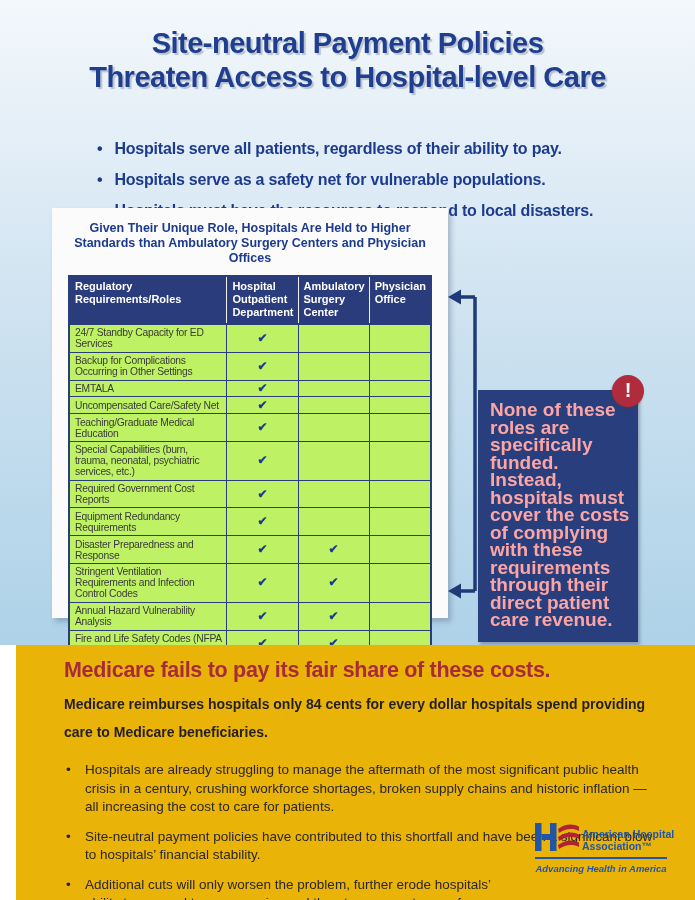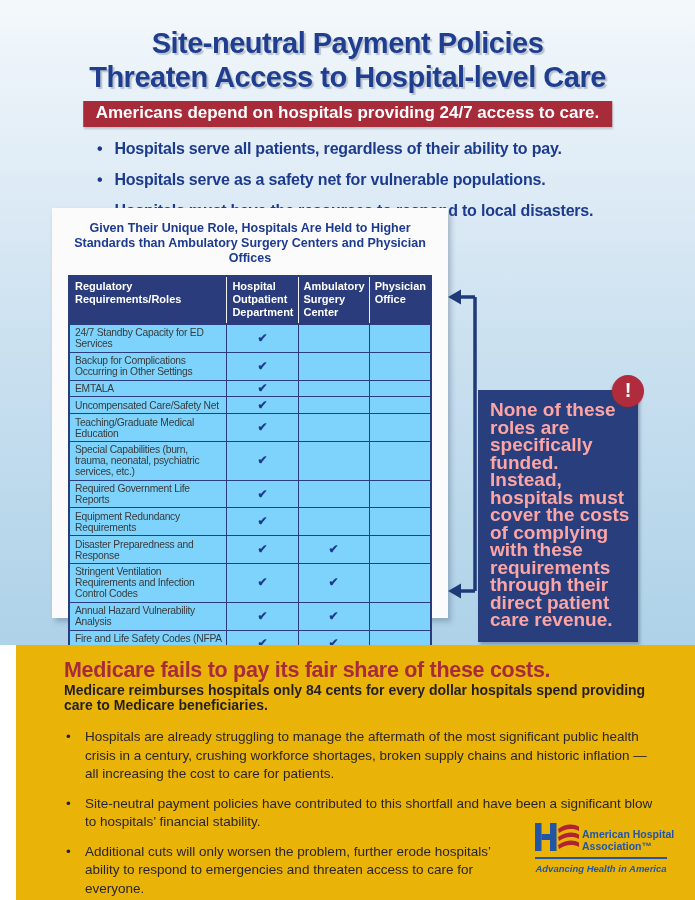--- a/index.html
+++ b/index.html
@@ -57,21 +57,21 @@
     padding: 13px 10px 9px;
     text-align: center;
     color: #1d3b8e;
     font-size: 12.5px; font-weight: bold; line-height: 15px; border-radius: 11px;
   }
   table.req-table {
     margin: 0 auto;
     width: 364px;
     border-collapse: collapse;
     border: 2.5px solid #2a3c7c;
-    background: #7dd3fc;
+    background: #bef264;
   }
   table.req-table th {
     background: #2a3c7c;
     color: #ffffff;
     font-size: 11px; font-weight: bold; line-height: 13px;
     text-align: left; vertical-align: top;
     padding: 3px 4px 4px 5px;
     border-bottom: 2.5px solid #2a3c7c;
   }
   table.req-table th + th { border-left: 1.5px solid #f2f2f2; }
@@ -121,23 +121,24 @@
     position: absolute; left:16px; top:645px; width:695px; height:255px;
     background: #eab308;
     padding: 13px 48px 0 48px;
   }
   .medicare h2 {
     color: #a82b3c;
     font-size: 21.5px; font-weight: bold;
     letter-spacing: -0.3px;
   }
   .medicare .lead {
+    margin-top: 7px;
     width: 606px;
     color: #231f20;
-    font-size: 14px; font-weight: bold; line-height: 15px;
+    font-size: 14px; font-weight: bold; line-height: 28px;
   }
   .medicare-bullets {
     margin-top: 15px;
     list-style: none;
   }
   .medicare-bullets li {
     position: relative;
     margin-bottom: 11px;
     padding-left: 21px;
     width: 600px;
@@ -177,21 +178,20 @@
 
 <div class="page">
 
   <div class="hero">
 
     <div class="title">
       <div>Site-neutral Payment Policies</div>
       <div>Threaten Access to Hospital-level Care</div>
     </div>
 
-    <div class="banner">Americans depend on hospitals providing 24/7 access to care.</div>
 
     <ul class="hero-bullets">
         <li>Hospitals serve all patients, regardless of their ability to pay.</li>
         <li>Hospitals serve as a safety net for vulnerable populations.</li>
         <li>Hospitals must have the resources to respond to local disasters.</li>
       </ul>
 
     <div class="card">
       <div class="card-caption">Given Their Unique Role, Hospitals Are Held to Higher Standards than Ambulatory Surgery Centers and Physician Offices</div>
       <table class="req-table">
@@ -234,21 +234,21 @@
               <td class="chk"></td>
               <td class="chk"></td>
             </tr>
             <tr>
               <td class="req">Special Capabilities (burn, trauma, neonatal, psychiatric services, etc.)</td>
               <td class="chk">✔</td>
               <td class="chk"></td>
               <td class="chk"></td>
             </tr>
             <tr>
-              <td class="req">Required Government Life Reports</td>
+              <td class="req">Required Government Cost Reports</td>
               <td class="chk">✔</td>
               <td class="chk"></td>
               <td class="chk"></td>
             </tr>
             <tr>
               <td class="req">Equipment Redundancy Requirements</td>
               <td class="chk">✔</td>
               <td class="chk"></td>
               <td class="chk"></td>
             </tr>

